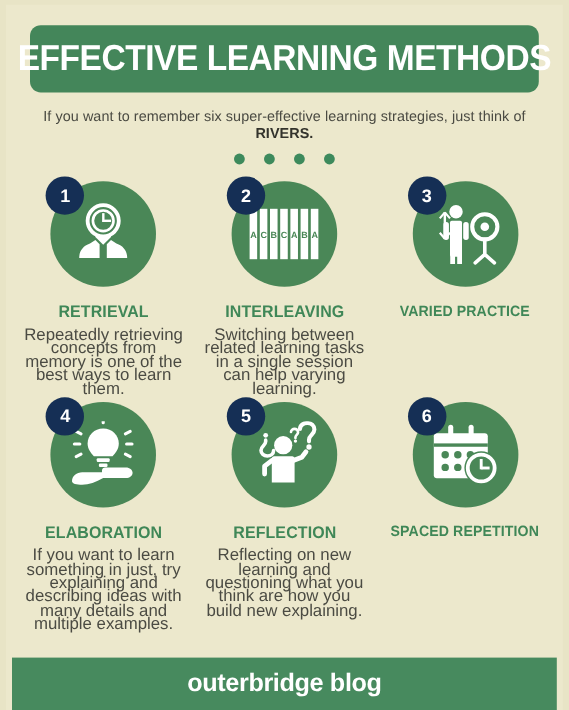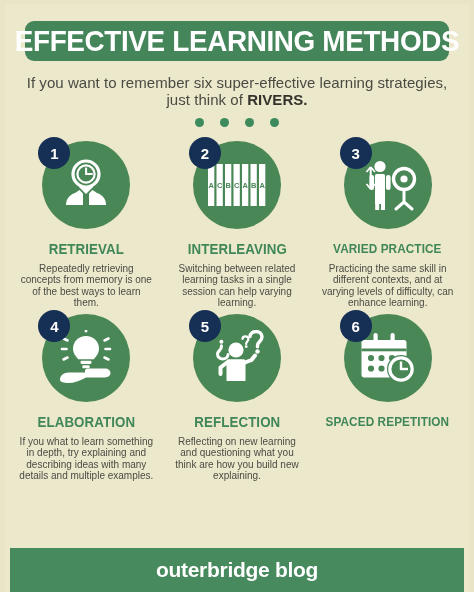--- a/index.html
+++ b/index.html
@@ -17,38 +17,38 @@
     border-left:5px solid #e8e4c6;
     border-right:5px solid #e8e4c6;
     border-top:4px solid #e8e4c6;
     overflow:hidden;
   }
   
   .title-bar{
     margin:17px 20px 0 20px;
     background:#44865a;
     border-radius:9px;
-    height:40px;
+    height:56px;
     display:flex;align-items:center;justify-content:center;
   }
   .title-bar h1{
     margin:0;
     color:#ffffff;
     font-size:30px;
     line-height:30px;
     font-weight:bold;
     letter-spacing:-0.4px;
     font-family:"Liberation Sans Narrow","Liberation Sans",sans-serif;
     transform:scaleX(0.93);
     white-space:nowrap;
   }
   .subtitle{
     margin:13px 18px 0 18px;
     text-align:center;
-    font-size:15px;
+    font-size:12px;
     color:#4a4a42;
     letter-spacing:0.05px;
   }
   .subtitle b{color:#33332c;font-weight:bold;}
   .dots{
     margin-top:10px;
     display:flex;justify-content:center;gap:16px;
   }
   .dot{width:9px;height:9px;border-radius:50%;background:#3d8a5c;}
   
@@ -87,21 +87,21 @@
     font-weight:bold;
     color:#3f8757;
     letter-spacing:0.1px;
     font-family:"Liberation Sans Narrow","Liberation Sans",sans-serif;
     transform:scaleX(0.95);
     white-space:nowrap;
   }
   .card h2.small{font-size:12.4px;}
   .card p{
     margin:6px 2px 0 2px;
-    font-size:10px;
+    font-size:14px;
     line-height:11.3px;
     color:#4b4b43;
   }
   
   .footer{
     position:absolute;
     left:5px;right:5px;bottom:0;
     height:44px;
     background:#478a5e;
     display:flex;align-items:center;justify-content:center;margin-top:36px;
@@ -201,21 +201,20 @@
             <path d="M13.7 10 L9.5 15 M13.7 10 L18 15" stroke="#fff" stroke-width="1.8" fill="none"></path>
             <path d="M13.7 32 L9.5 27 M13.7 32 L18 27" stroke="#fff" stroke-width="1.8" fill="none"></path>
 
             <circle cx="47" cy="22" r="10.5" fill="none" stroke="#fff" stroke-width="3.4"></circle>
             <circle cx="47" cy="22" r="3.6" fill="#fff"></circle>
             <path d="M47 32.5 L47 45 M47 45 L39 52 M47 45 L55 52" stroke="#fff" stroke-width="3" fill="none" stroke-linecap="round"></path>
           </svg>
         </div>
       </div>
       <h2 class="small">VARIED PRACTICE</h2>
-      <p>Practicing the same skill in different contexts, and at varying levels of difficulty, can enhance learning.</p>
     </div>
 
     <div class="card">
       <div class="badge-wrap">
         <div class="circle">
           <div class="badge">4</div>
           <svg class="icon-svg" width="62" height="56" viewBox="0 0 62 56">
 
             <path d="M31 6 C23.5 6 18 11.6 18 18.6 C18 23.4 20.8 26.6 23.2 29.2 L38.8 29.2 C41.2 26.6 44 23.4 44 18.6 C44 11.6 38.5 6 31 6 Z" fill="#fff"></path>
             <rect x="25.6" y="30.8" width="10.8" height="3.1" rx="1" fill="#fff"></rect>
@@ -229,21 +228,21 @@
               <path d="M50.5 19 L55 19"></path>
               <path d="M12.5 27.5 L8.5 29.5"></path>
               <path d="M49.5 27.5 L53.5 29.5"></path>
             </g>
 
             <path d="M5 50 C5 45.5 9 42.6 13.5 42.6 L30 42.6 L30 41 C30 39.6 31.2 38.6 32.6 38.6 L50 38.6 C53 38.6 55.5 40.5 55.5 43 C55.5 45.6 53 47.4 50 47.4 L31 47.4 C25 50.8 19 53 13.5 53 C8.8 53 5 52 5 50 Z" fill="#fff"></path>
           </svg>
         </div>
       </div>
       <h2>ELABORATION</h2>
-      <p>If you what to learn something in depth, try explaining and describing ideas with many details and multiple examples.</p>
+      <p>If you want to learn something in just, try explaining and describing ideas with many details and multiple examples.</p>
     </div>
 
     <div class="card">
       <div class="badge-wrap">
         <div class="circle">
           <div class="badge">5</div>
           <svg class="icon-svg" width="62" height="56" viewBox="0 0 62 56">
 
             <circle cx="30" cy="20" r="7.6" fill="#fff"></circle>
             <path d="M20.5 31 C20.5 30 21.4 29.2 22.5 29.2 L37.5 29.2 C38.6 29.2 39.5 30 39.5 31 L39.5 51 L20.5 51 Z" fill="#fff"></path>

